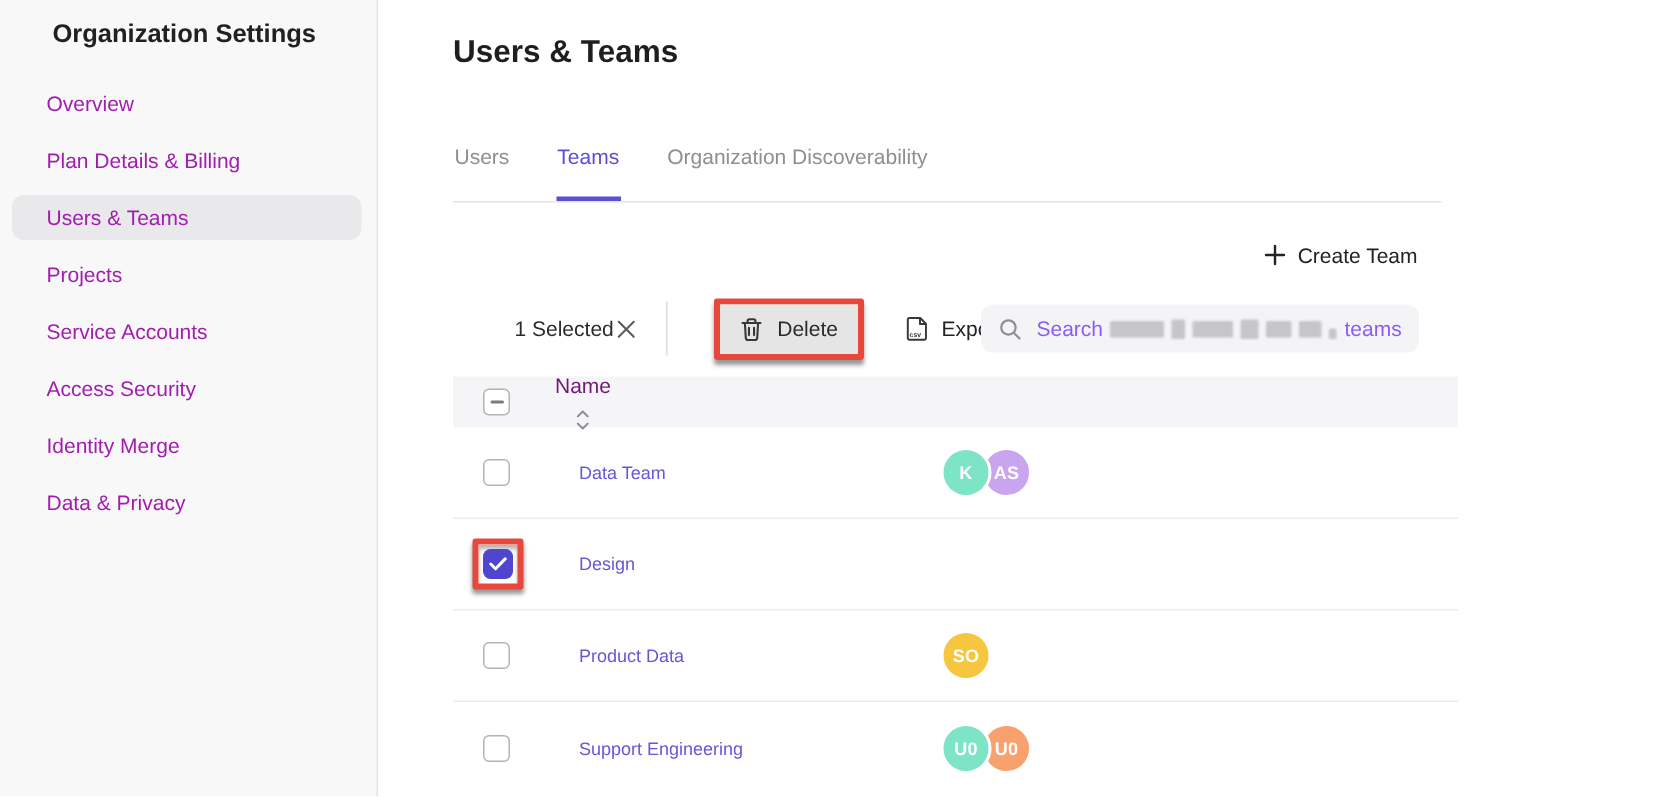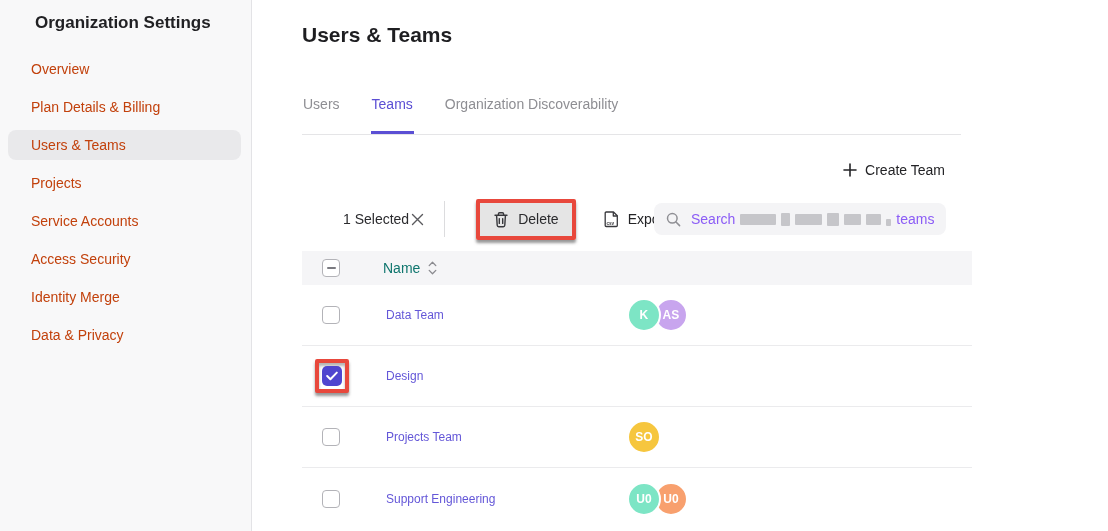--- a/index.html
+++ b/index.html
@@ -17,21 +17,21 @@
     background:#f8f8f9; border-right:1px solid #e3e3e6;
   }
   .sidebar-title {
     padding:12px 14px 0 35px;
     font-size:17px; font-weight:700; color:#212124; line-height:21px;
   }
   .sidebar-nav { margin-top:21px; }
   .side-item {
     height:30px; margin:0 10px 8px 8px; padding-left:23px;
     display:flex; align-items:center;
-    font-size:14px; color:#c2410c; border-radius:8px; cursor:pointer;
+    font-size:14px; color:#a21caf; border-radius:8px; cursor:pointer;
   }
   .side-item.selected { background:#e9e9eb; }
 
   
   .main { flex:1; position:relative; padding-left:50px; background:#fff; }
   .page-title { margin:22px 0 0 0; font-size:21px; line-height:25px; font-weight:700; color:#1e1e21; }
 
   .tabs { display:flex; gap:30px; margin-top:49px; margin-right:11px; border-bottom:1px solid #e5e5e7; }
   .tab {
     font-size:14px; line-height:17px; padding:0 1px 18px 1px;
@@ -87,22 +87,22 @@
 
   .cb-annotation {
     position:absolute; left:13px; top:50%; transform:translateY(-50%);
     padding:3px; background:#fff;
   }
   .cb-checked {
     width:20px; height:20px; border-radius:5px; background:#4f45cf;
     display:flex; align-items:center; justify-content:center; cursor:pointer;
   }
 
-  .th-name { position:absolute; left:81px; top:50%; transform:translateY(-50%);
-             display:flex; align-items:center; gap:8px; font-size:14px; color:#0f766e; }
+  .th-name { position:absolute; left:68px; top:50%; transform:translateY(-50%);
+             display:flex; align-items:center; gap:8px; font-size:14px; color:#701a75;flex-direction:column; }
   .sort-icon { display:flex; cursor:pointer; }
 
   .team-link { position:absolute; left:84px; top:50%; transform:translateY(-50%);
                font-size:12px; color:#6457d8; cursor:pointer; text-decoration:none; }
 
   .avatars { position:absolute; left:325px; top:50%; transform:translateY(-50%); display:flex; }
   .avatar {
     width:34px; height:34px; border-radius:50%; border:2px solid #fff;
     display:flex; align-items:center; justify-content:center;
     color:#fff; font-size:12px; font-weight:700; letter-spacing:.2px;
@@ -241,21 +241,21 @@
             <svg width="12" height="10" viewBox="0 0 12 10" fill="none" stroke="#ffffff" stroke-width="2" stroke-linecap="round" stroke-linejoin="round">
               <path d="M1.2 5l3.2 3.2L10.8 1.6"></path>
             </svg>
           </span>
         </span>
         <a class="team-link">Design</a>
       </div>
 
       <div class="trow">
         <span class="cb"></span>
-        <a class="team-link">Projects Team</a>
+        <a class="team-link">Product Data</a>
         <span class="avatars">
           <span class="avatar" style="background: rgb(246, 198, 62); text-align: center;">SO</span>
         </span>
       </div>
 
       <div class="trow">
         <span class="cb"></span>
         <a class="team-link">Support Engineering</a>
         <span class="avatars">
           <span class="avatar" style="background: rgb(125, 229, 197);">U0</span>

